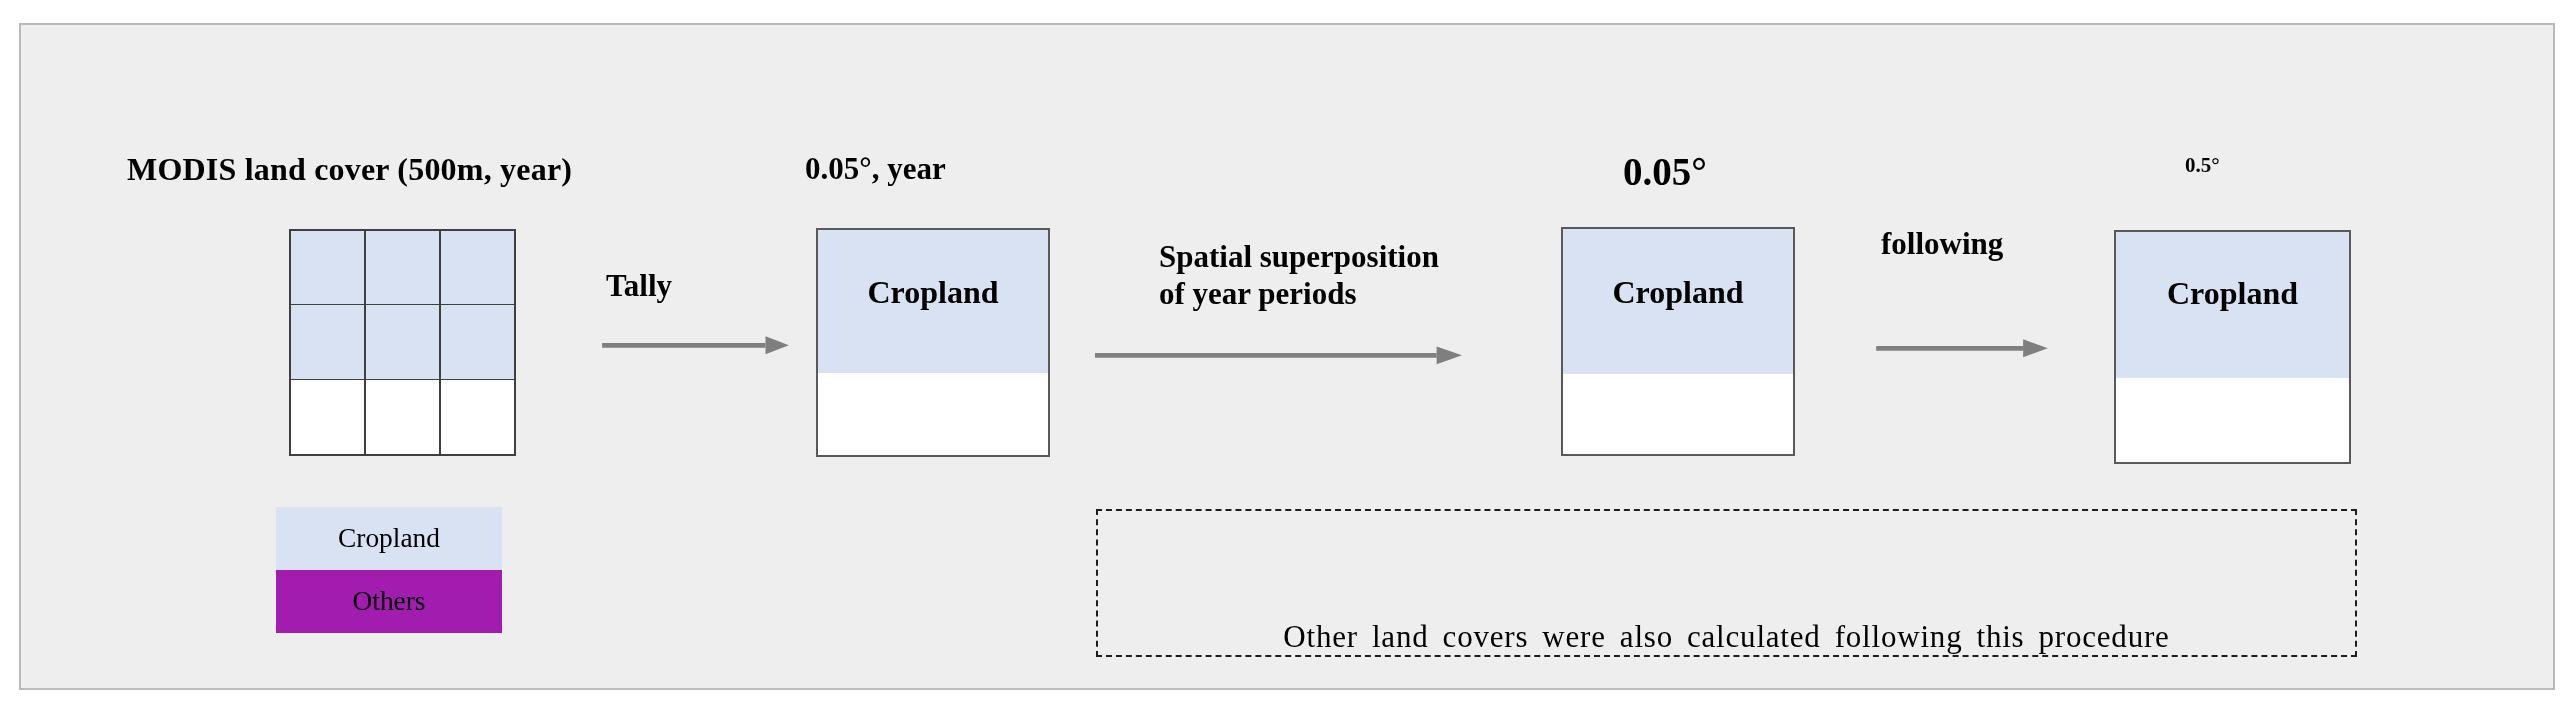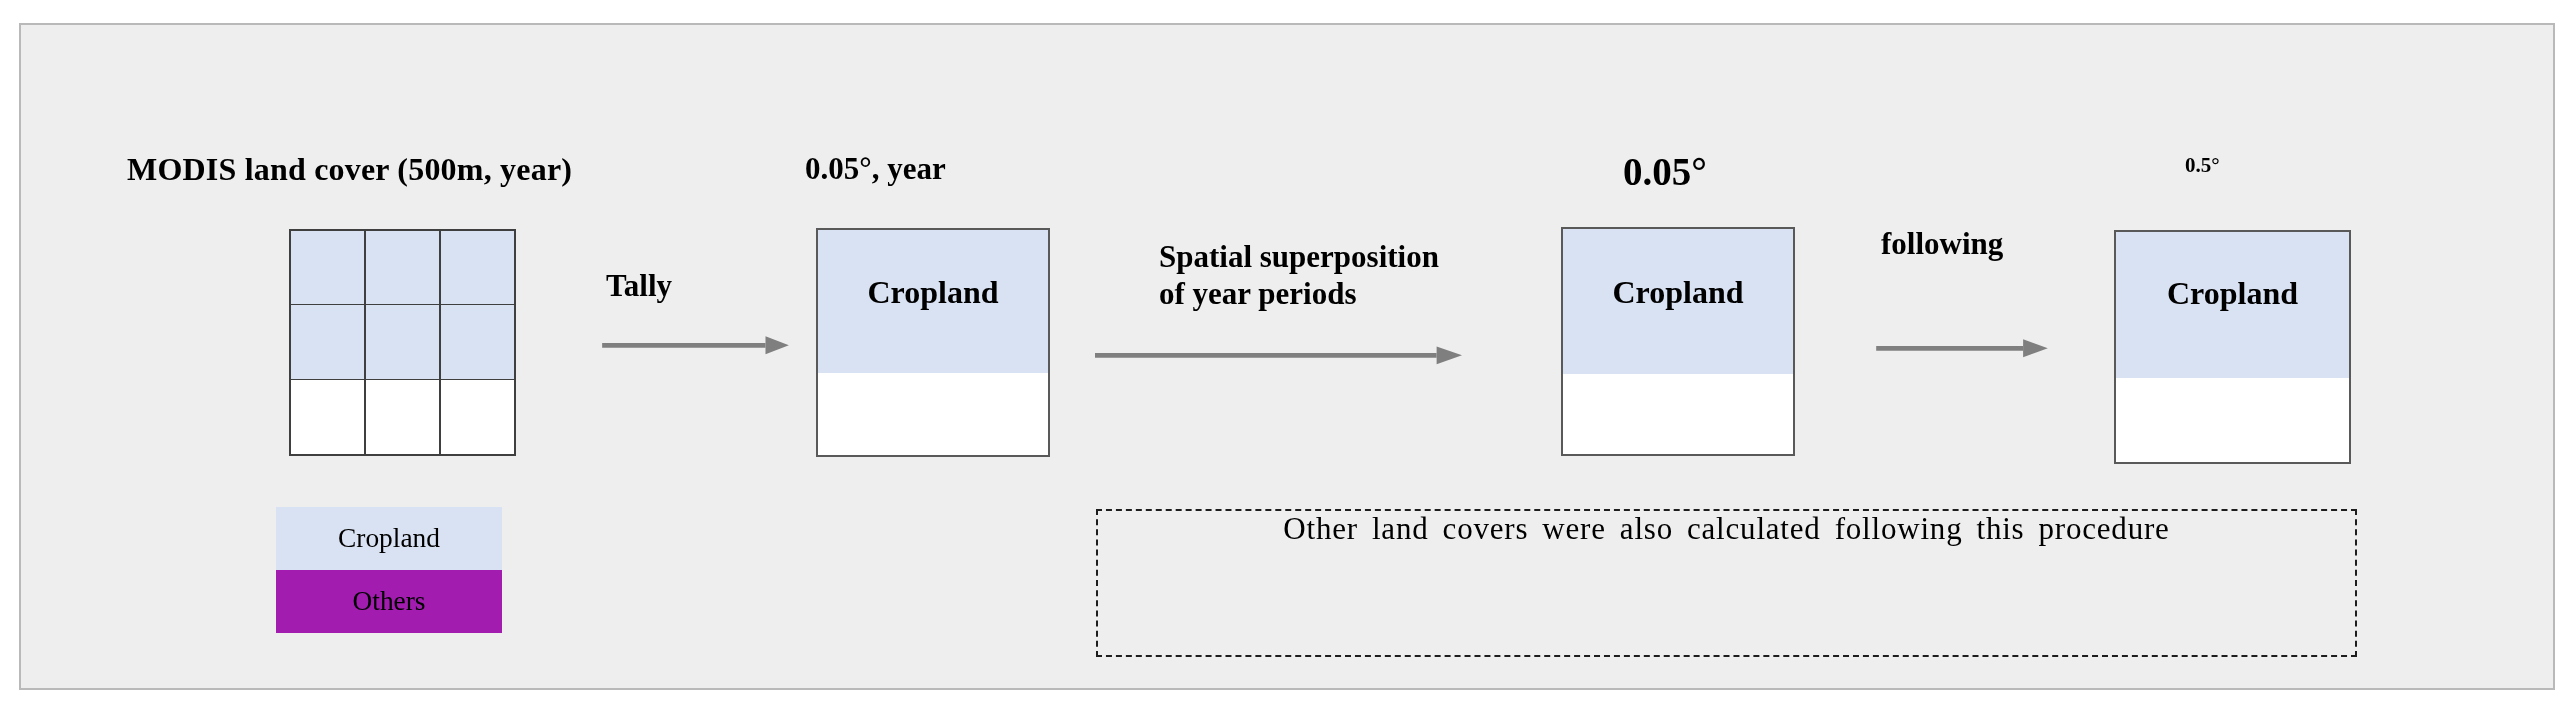--- a/index.html
+++ b/index.html
@@ -175,21 +175,21 @@
   
   #note-box {
     position: absolute;
     left: 1075px;
     top: 484px;
     width: 1261px;
     height: 148px;
     border: 2.7px dashed #1d1d1d;
     box-sizing: border-box;
     display: flex;
-    align-items: flex-start;
+    align-items: flex-end;
     justify-content: center;
   }
   #note-text {
     font-size: 31px;
     color: #000000;
     white-space: nowrap;
     letter-spacing: 0.8px;
     word-spacing: 5.5px;
   }
 </style>

